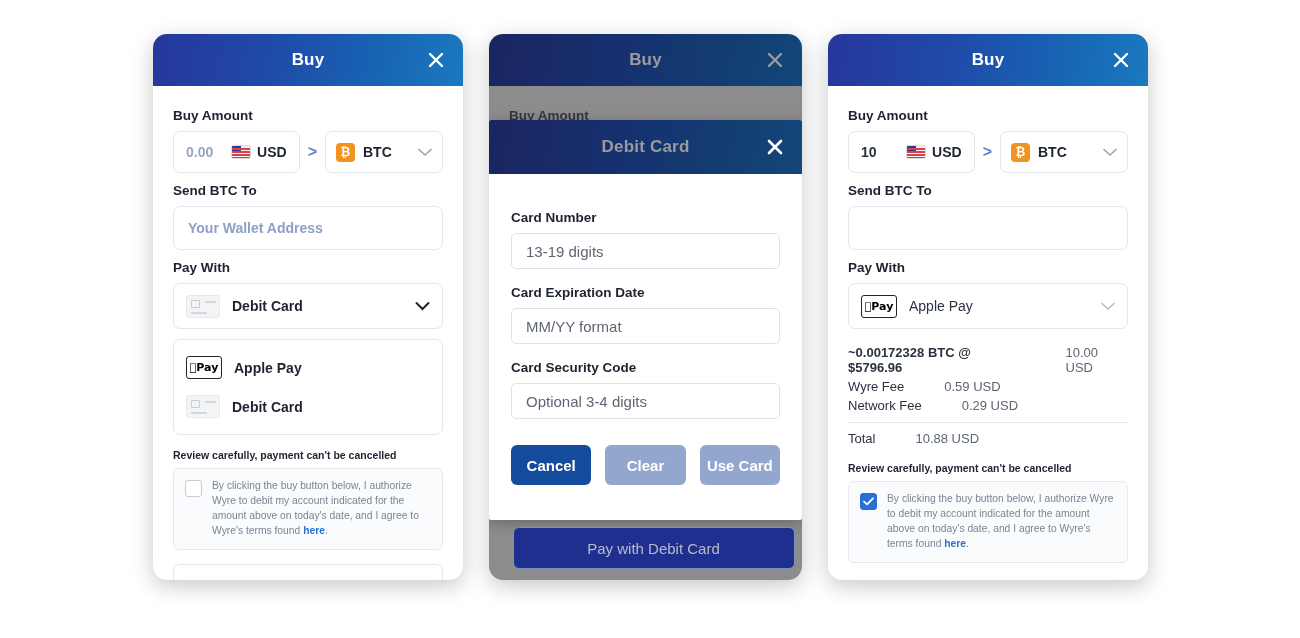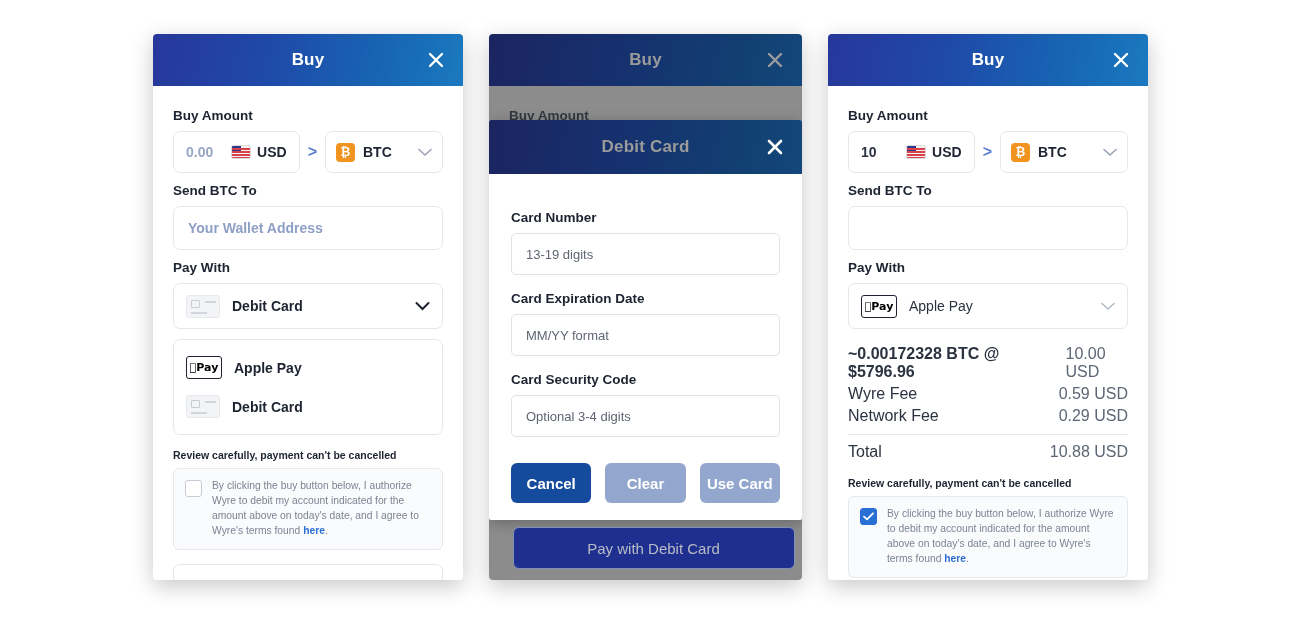--- a/index.html
+++ b/index.html
@@ -8,21 +8,21 @@
     background: #ffffff;
     font-family: "Liberation Sans", sans-serif;
     overflow: hidden;
   }
   .stage { position: relative; width: 1300px; height: 638px; background: #fff; }
 
   
   .panel {
     position: absolute;
     background: #ffffff;
-    border-radius: 4px;
+    border-radius: 14px;
     box-shadow: 0 6px 22px rgba(0,0,0,0.22);
     overflow: hidden;
   }
   .panel-header {
     height: 52px;
     background: linear-gradient(100deg, #27379b 0%, #1f4aa8 38%, #1766b4 75%, #1b79bf 100%);
     display: flex; align-items: center; justify-content: center;
     position: relative;
   }
   .panel-header .title {
@@ -115,22 +115,22 @@
 
   .dropdown-list {
     margin-top: 10px; border: 1px solid #e3e6ec; border-radius: 7px;
     background: #fff; padding: 8px 0;
   }
   .dd-item { display: flex; align-items: center; gap: 12px; padding: 8px 12px; cursor: pointer; }
   .dd-item .lbl { font-size: 14px; color: #1d2330; font-weight: bold; }
 
   
   .fee-table { margin-top: 14px; }
-  .fee-row { display: flex; justify-content: space-between; align-items: baseline;
-             font-size: 16px; padding: 2px 0; }
+  .fee-row { display: flex; align-items: baseline;
+             font-size: 13px; padding: 2px 0; }
   .fee-row .k { color: #2b3240; }
   .fee-row .k.b { font-weight: bold; }
   .fee-row .v { color: #5d6675; margin-left: 40px; }
   .fee-sep { border-top: 1px solid #e6e8ee; margin: 7px 0 6px 0; }
 
   
   .review-note { font-size: 10.5px; font-weight: bold; color: #1d2330; margin: 14px 0 7px 0; }
   .disclaim {
     border: 1px solid #e6e8ee; border-radius: 6px; background: #fafbfc;
     display: flex; gap: 10px; padding: 10px 11px; align-items: flex-start;
@@ -173,23 +173,23 @@
   }
   .modal-card {
     position: absolute; left: 0; right: 0; top: 86px;
     background: #fff; border-radius: 2px; overflow: hidden;
     box-shadow: 0 3px 14px rgba(0,0,0,.25);
   }
   .modal-body { padding: 22px 22px 20px 22px; }
   .modal-label { font-size: 13.5px; font-weight: bold; color: #1d2330; margin-bottom: 8px; }
   .modal-label.mt { margin-top: 16px; }
   .modal-input {
-    height: 42px; border: 1px solid #dfe2e8; border-radius: 5px; background: #fff;
+    height: 36px; border: 1px solid #dfe2e8; border-radius: 5px; background: #fff;
     display: flex; align-items: center; padding: 0 14px;
-    font-size: 13px; color: #5f6672;
+    font-size: 15px; color: #5f6672;
   }
   .modal-btns { display: flex; gap: 14px; margin-top: 26px; }
   .mbtn {
     flex: 1; height: 40px; border-radius: 6px; display: flex;
     align-items: center; justify-content: center;
     font-size: 15px; font-weight: bold; color: #fff; cursor: pointer;
   }
   .mbtn.primary { background: #154b9c; }
   .mbtn.muted { background: #93a7ce; }
   .footer-bar {

